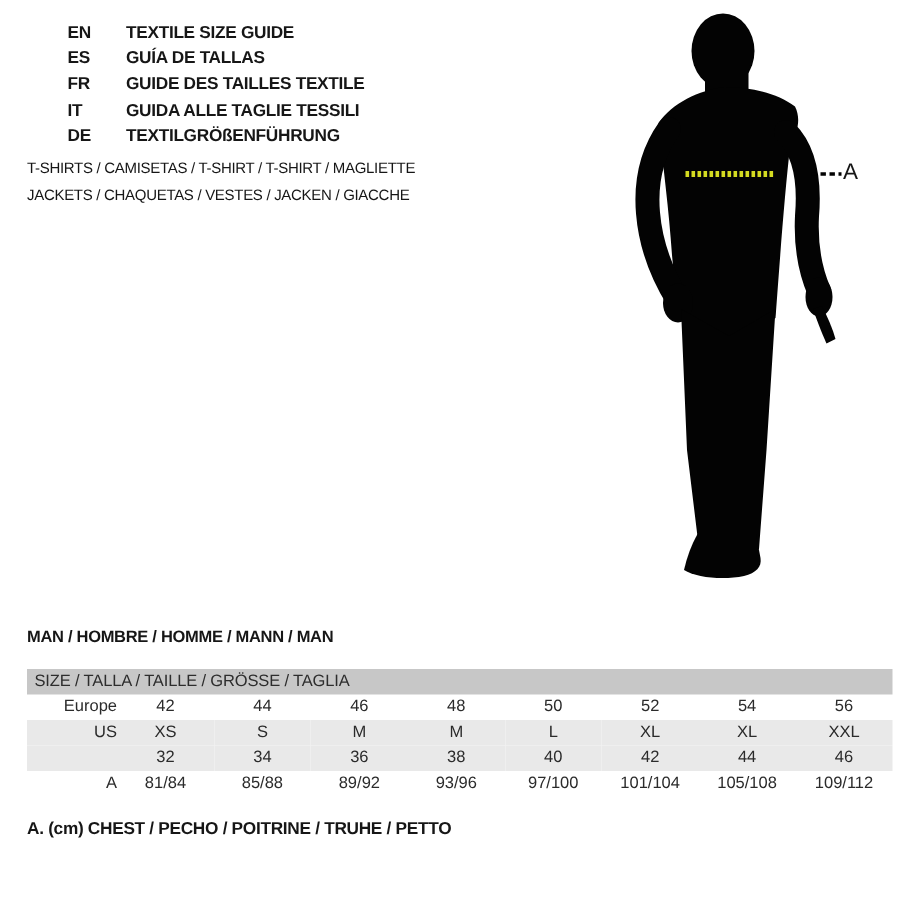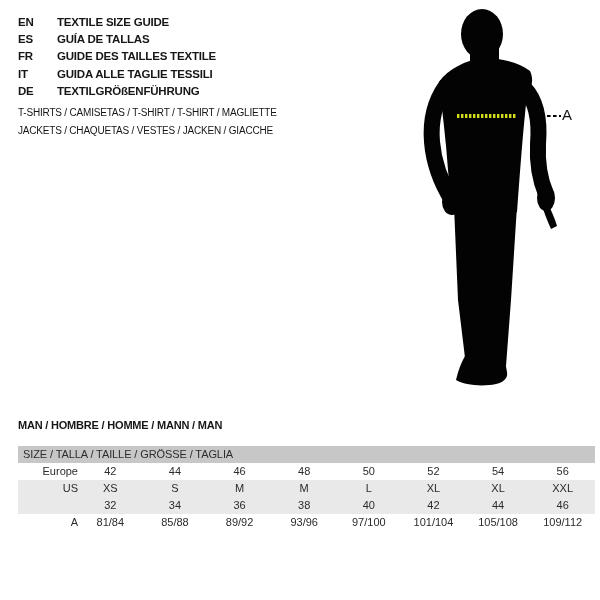--- a/index.html
+++ b/index.html
@@ -14,21 +14,21 @@
   *{margin:0;padding:0;box-sizing:border-box;}
   html,body{background:var(--page-bg);}
   body{font-family:"Liberation Sans",sans-serif;}
   .page{
     position:relative;width:600px;height:600px;background:var(--page-bg);
     overflow:hidden;color:var(--text-strong);
   }
   
   .lang-list{position:absolute;left:18px;top:13px;}
   .lang-row{display:flex;height:17.3px;align-items:center;}
-  .lang-code{width:39px;font-size:11.5px;font-weight:bold;letter-spacing:-0.2px;}
+  .lang-code{width:39px;font-size:11.5px;font-weight:bold;letter-spacing:-0.2px;margin-left:27px;}
   .lang-label{font-size:11.5px;font-weight:bold;letter-spacing:-0.2px;white-space:nowrap;}
   
   .categories{position:absolute;left:18px;top:104px;}
   .category-line{font-size:10px;font-weight:normal;letter-spacing:-0.2px;line-height:18px;white-space:nowrap;}
   
   .figure{position:absolute;left:390px;top:0;width:210px;height:400px;}
   .sil-fill{fill:var(--silhouette);}
   .sil-stroke{stroke:var(--silhouette);fill:none;stroke-linecap:round;}
   .dash-accent{stroke:var(--accent-dash);}
   .dash-black{stroke:var(--silhouette);}
@@ -165,14 +165,15 @@
         <td>89/92</td>
         <td>93/96</td>
         <td>97/100</td>
         <td>101/104</td>
         <td>105/108</td>
         <td>109/112</td>
       </tr>
     </tbody>
   </table>
 
+  <div class="footnote">A. (cm) CHEST / PECHO / POITRINE / TRUHE / PETTO</div>
 
 </div>
 
 </body></html>

